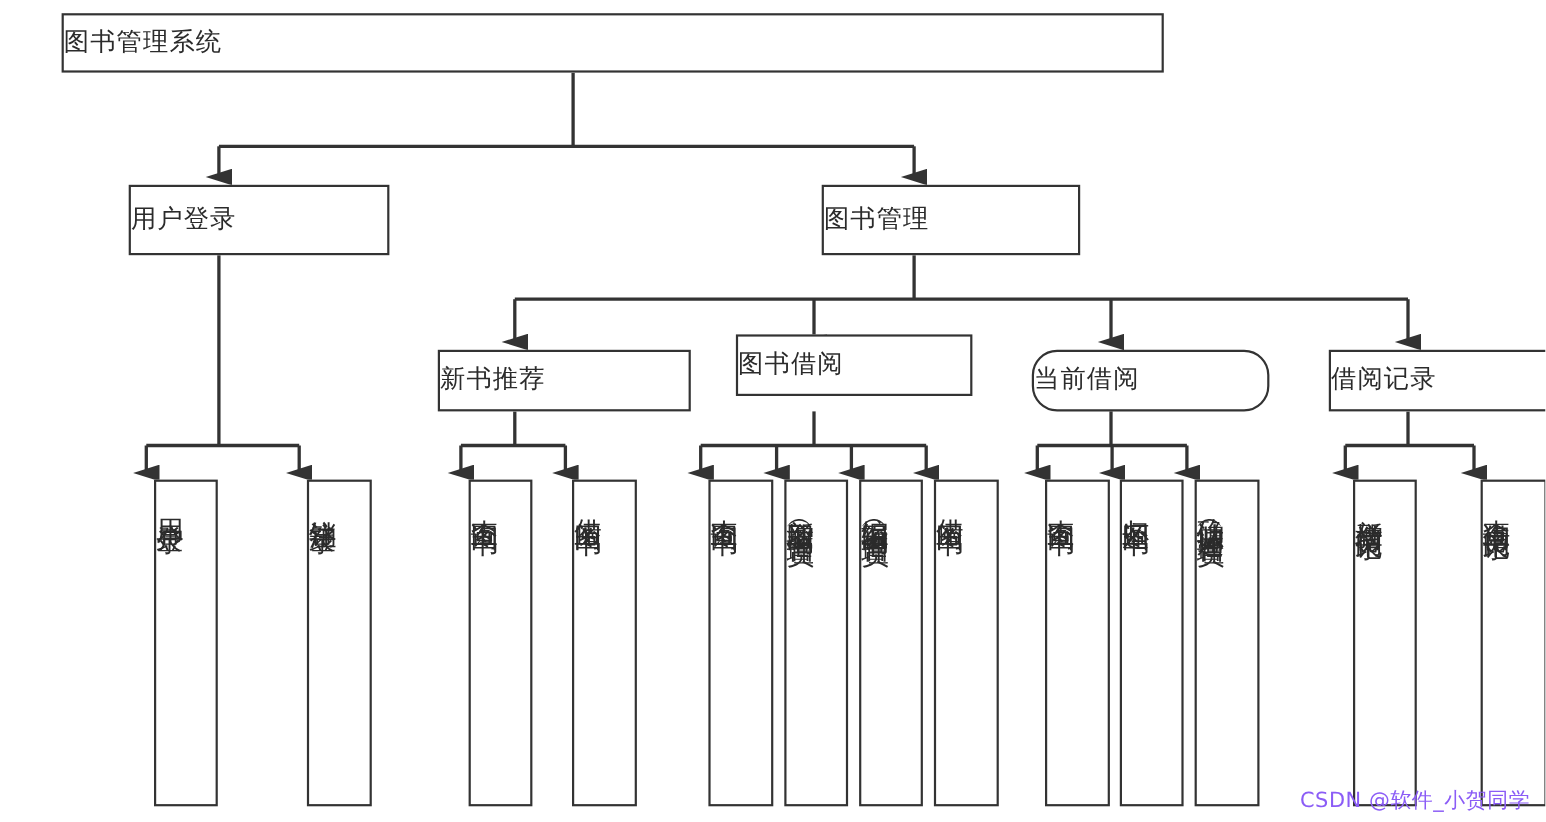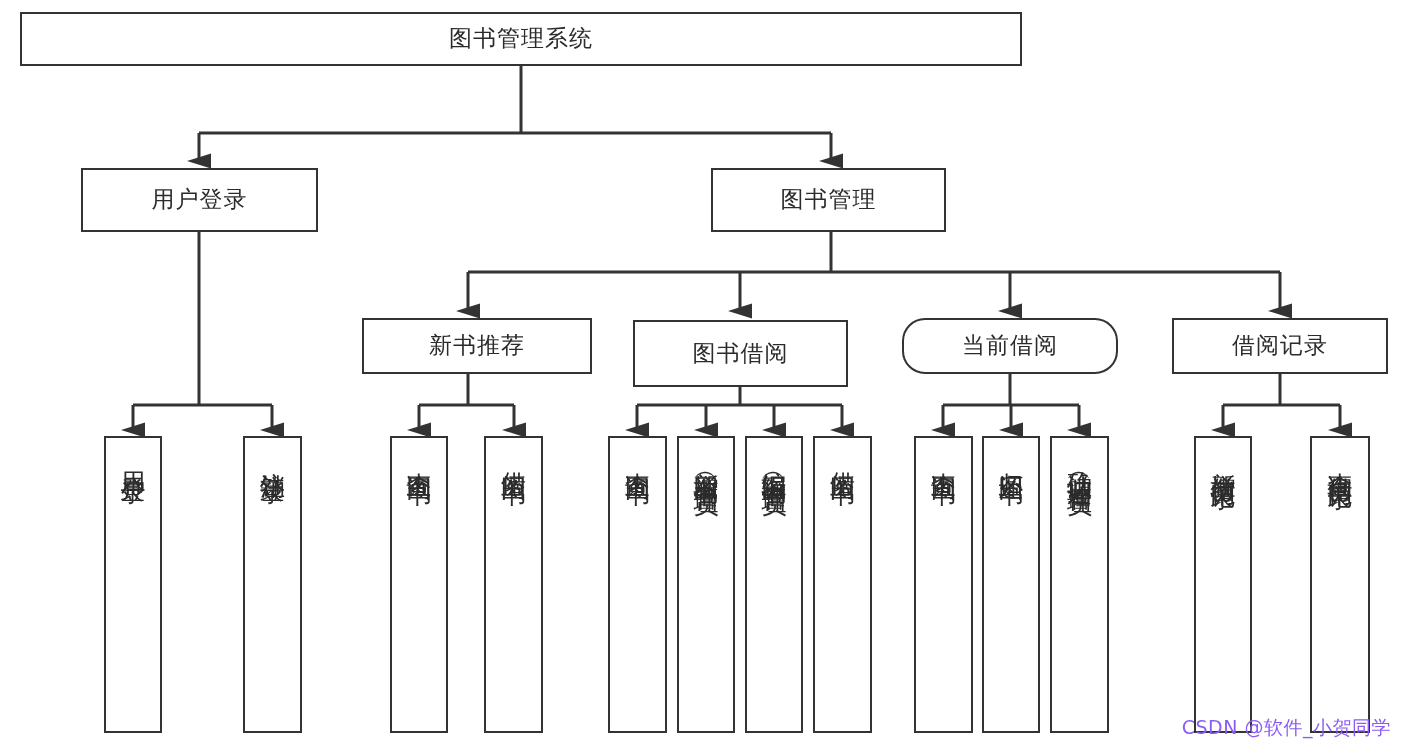--- a/index.html
+++ b/index.html
@@ -24,21 +24,22 @@
     width: 1405px;
     height: 747px;
   }
   .node-box {
     position: absolute;
     box-sizing: border-box;
     background: #ffffff;
     border: 2px solid #333333;
     display: flex;
     align-items: center;
-    justify-content: center;
+    justify-content: flex-start;
+    margin-left: 36px;
   }
   .node-label {
     color: #2b2b2b;
     text-align: center;
     line-height: 1.12;
     white-space: pre-line;
   }
   .node-horizontal .node-label {
     font-size: 23px;
     letter-spacing: 1px;
@@ -139,21 +140,21 @@
   <div class="node-box node-horizontal" style="left: 81px; top: 168px; width: 237px; height: 64px;">
     <span class="node-label">用户登录</span>
   </div>
   <div class="node-box node-horizontal" style="left: 711px; top: 168px; width: 235px; height: 64px;">
     <span class="node-label">图书管理</span>
   </div>
 
   <div class="node-box node-horizontal" style="left: 362px; top: 318px; width: 230px; height: 56px;">
     <span class="node-label">新书推荐</span>
   </div>
-  <div class="node-box node-horizontal" style="left: 633px; top: 320px; width: 215px; height: 67px;">
+  <div class="node-box node-horizontal" style="left: 633px; top: 304px; width: 215px; height: 56px;">
     <span class="node-label">图书借阅</span>
   </div>
   <div class="node-box node-horizontal" style="left: 902px; top: 318px; width: 216px; height: 56px; border-radius: 23px;">
     <span class="node-label">当前借阅</span>
   </div>
   <div class="node-box node-horizontal" style="left: 1172px; top: 318px; width: 216px; height: 56px;">
     <span class="node-label">借阅记录</span>
   </div>
 
   <div class="node-box node-vertical" style="left: 104px; top: 436px; width: 58px; height: 297px;">

